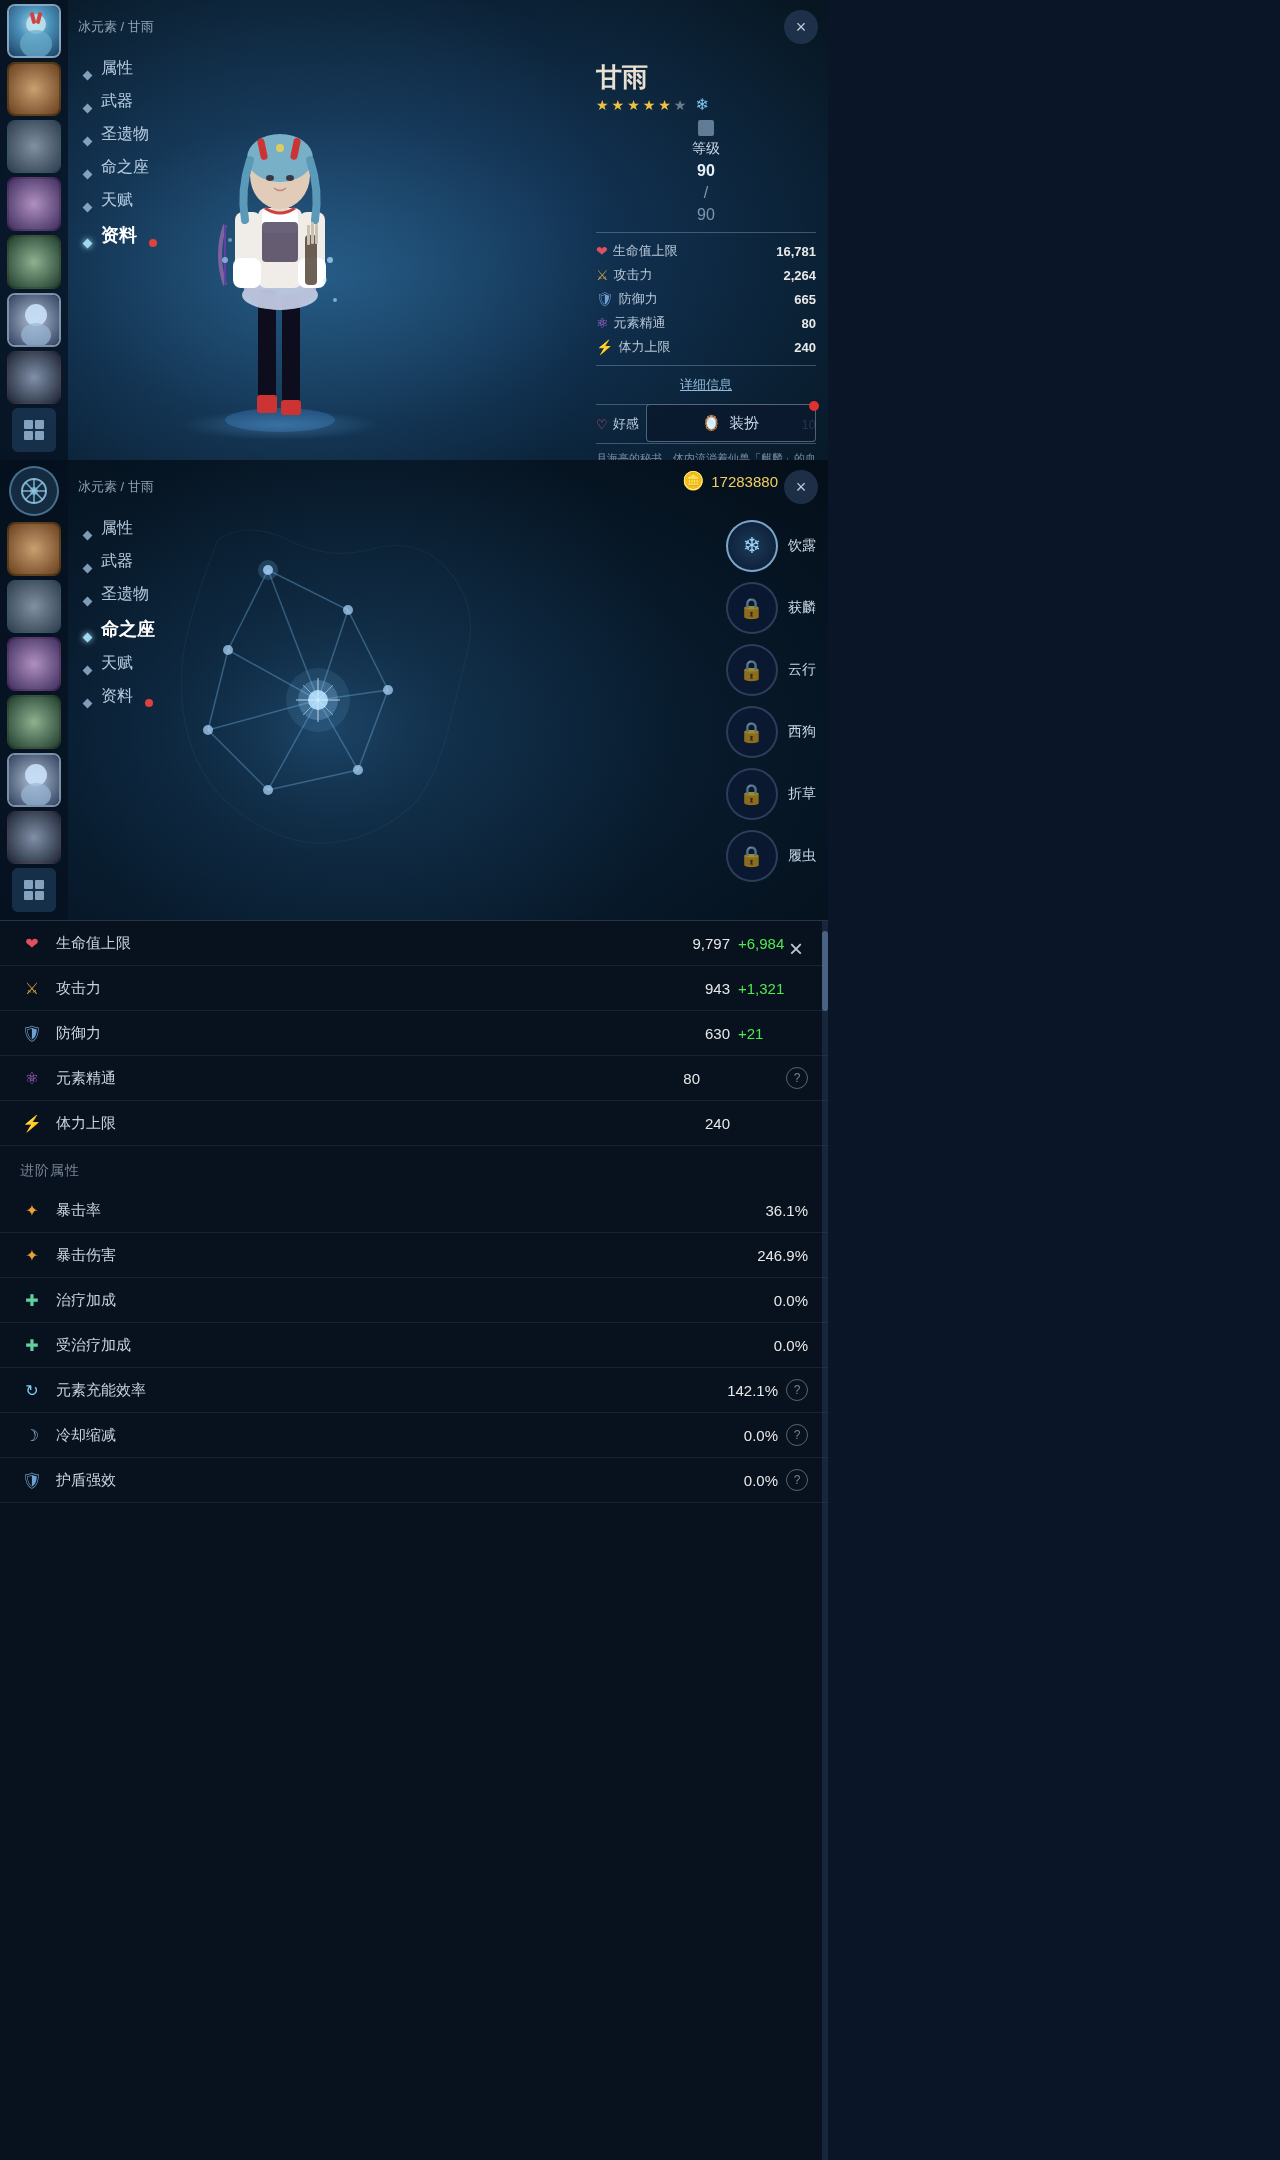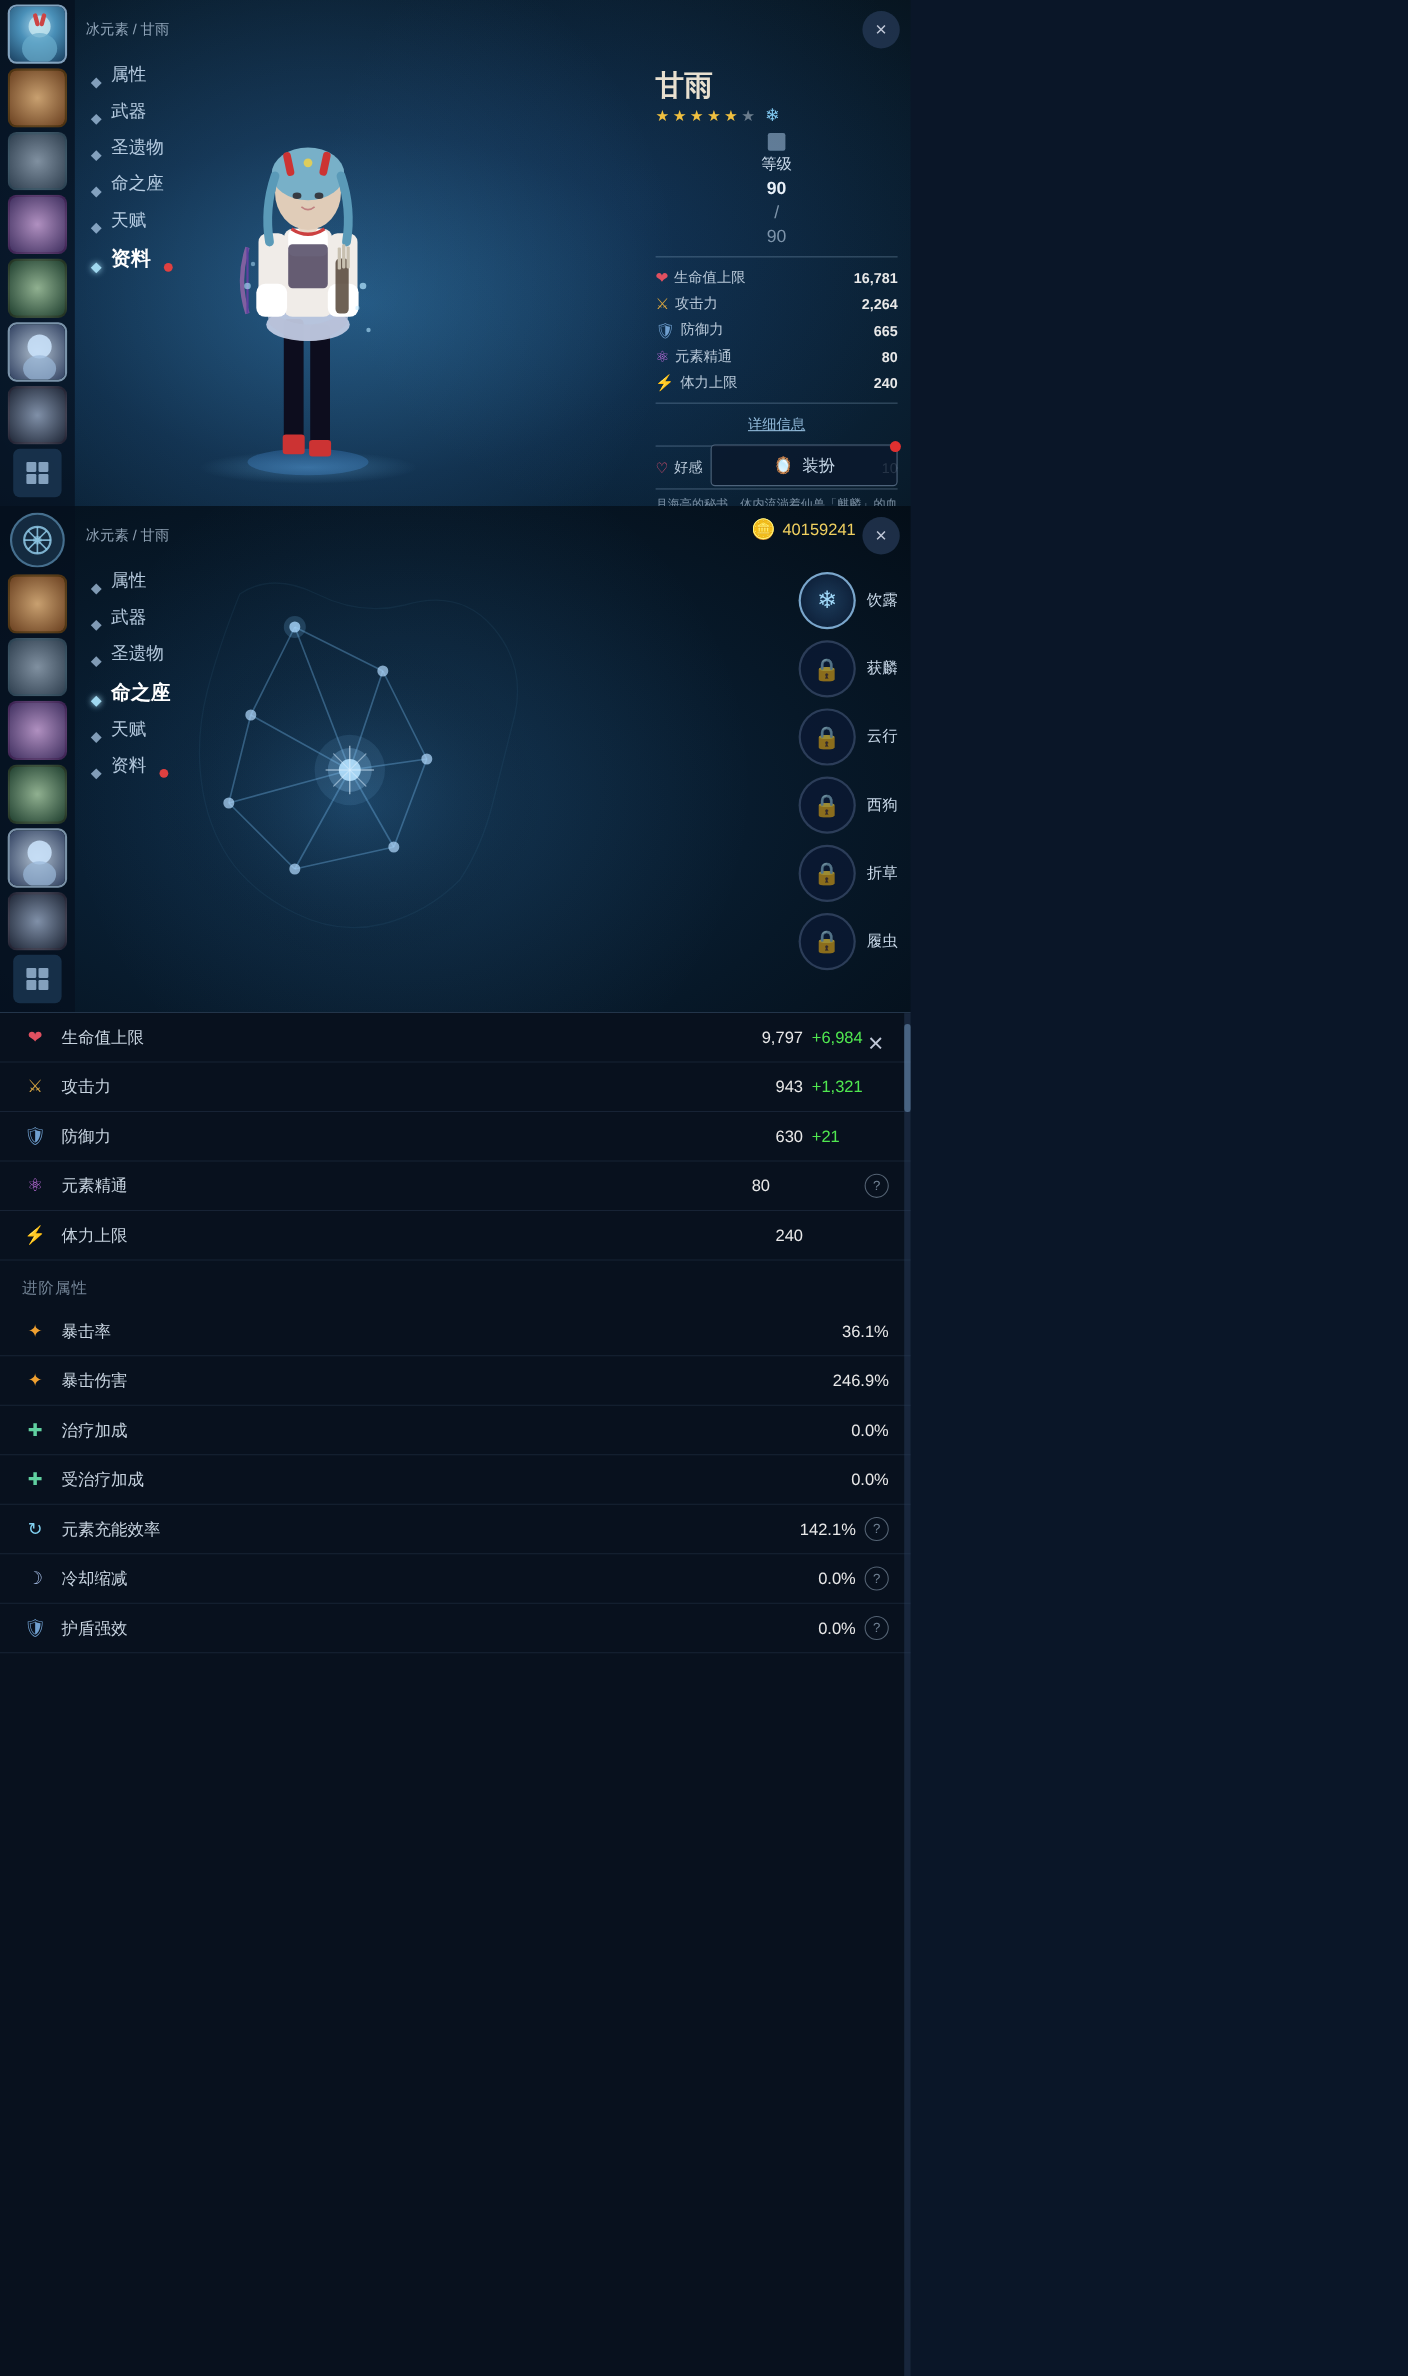--- a/index.html
+++ b/index.html
@@ -644,21 +644,21 @@
         <rect x="2" y="13" width="9" height="9" rx="1"></rect>
         <rect x="13" y="13" width="9" height="9" rx="1"></rect>
       </svg>
     </div>
   </div>
 
   <div class="breadcrumb">冰元素 / 甘雨</div>
 
   <div class="coin-display">
     <span class="coin-icon">🪙</span>
-    <span>40159241</span>
+    <span>17283880</span>
   </div>
 
   <button class="close-btn-top">×</button>
 
   <div class="nav-menu">
     <div class="nav-item">
       <div class="nav-diamond"></div>
       <span>属性</span>
     </div>
     <div class="nav-item">

